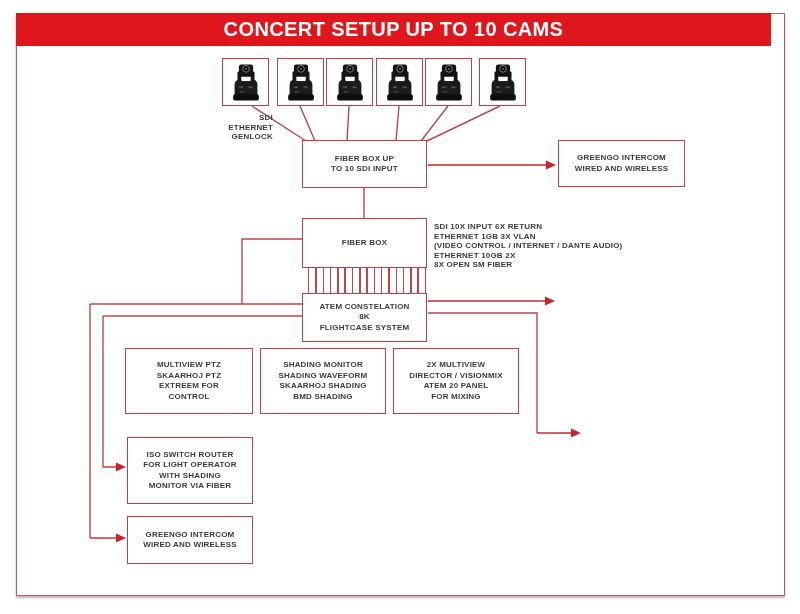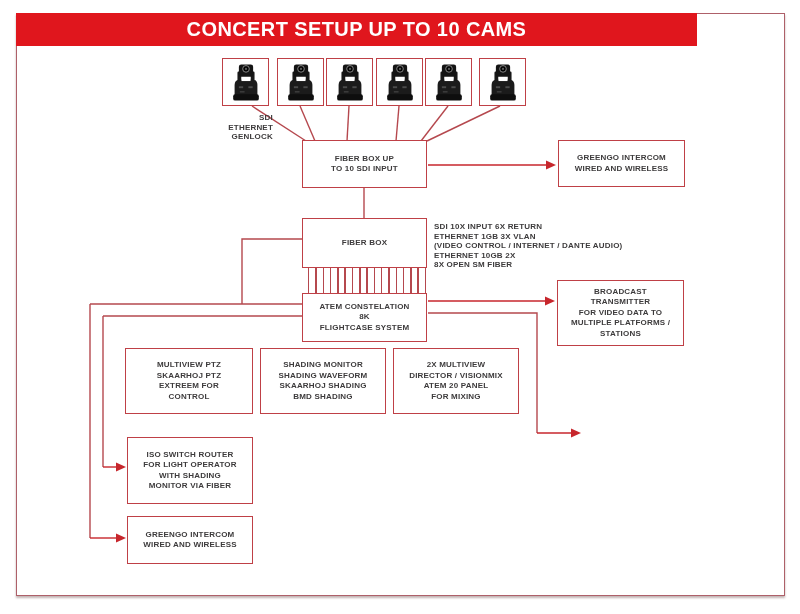--- a/index.html
+++ b/index.html
@@ -1,20 +1,20 @@
 <!DOCTYPE html>
 <html><head>
 <meta charset="utf-8">
 <style>
   html,body{margin:0;padding:0;background:#ffffff;}
   .canvas{position:relative;width:800px;height:614px;background:#ffffff;overflow:hidden;
           font-family:"Liberation Sans",sans-serif;}
   .page-border{position:absolute;left:16px;top:13px;width:767px;height:581px;
                border:1px solid #ae6069;box-shadow:0 2px 2px rgba(80,40,40,.35);}
-  .header{position:absolute;left:16px;top:13px;width:681px;height:33px;background:#e0161d;
+  .header{position:absolute;left:16px;top:13px;width:755px;height:33px;background:#e0161d;
           color:#ffffff;font-weight:bold;font-size:20px;letter-spacing:.4px;
           display:flex;align-items:center;justify-content:center;}
   .node{position:absolute;border:1.5px solid #bf4046;background:#ffffff;
         display:flex;align-items:center;justify-content:center;text-align:center;
         color:#3d3b3c;font-weight:bold;font-size:8px;line-height:10.5px;
         letter-spacing:.2px;white-space:pre-line;padding:11px;box-sizing:border-box;}
   .freetext{position:absolute;color:#3d3b3c;font-weight:bold;font-size:8px;line-height:9.5px;
             letter-spacing:.2px;white-space:pre-line;}
   .cam{position:absolute;top:58px;width:47px;height:48px;border:1.5px solid #bf4046;
        box-sizing:border-box;display:flex;align-items:center;justify-content:center;background:#fff;}
@@ -136,24 +136,20 @@
 
   <div class="freetext" style="left:434px;top:222px;width:260px;text-align:left">SDI 10X INPUT 6X RETURN
 ETHERNET 1GB 3X VLAN
 (VIDEO CONTROL / INTERNET / DANTE AUDIO)
 ETHERNET 10GB 2X
 8X OPEN SM FIBER</div>
 
   <div class="node" style="left:302px;top:293px;width:125px;height:49px">ATEM CONSTELATION 8K
 FLIGHTCASE SYSTEM</div>
 
-  <div class="node" style="left:557px;top:280px;width:127px;height:66px">BROADCAST TRANSMITTER
-FOR VIDEO DATA TO
-MULTIPLE PLATFORMS /
-STATIONS</div>
 
 
   <div class="node" style="left:125px;top:348px;width:128px;height:66px">MULTIVIEW PTZ
 SKAARHOJ PTZ
 EXTREEM FOR
 CONTROL</div>
 
   <div class="node" style="left:260px;top:348px;width:126px;height:66px">SHADING MONITOR
 SHADING WAVEFORM
 SKAARHOJ SHADING

